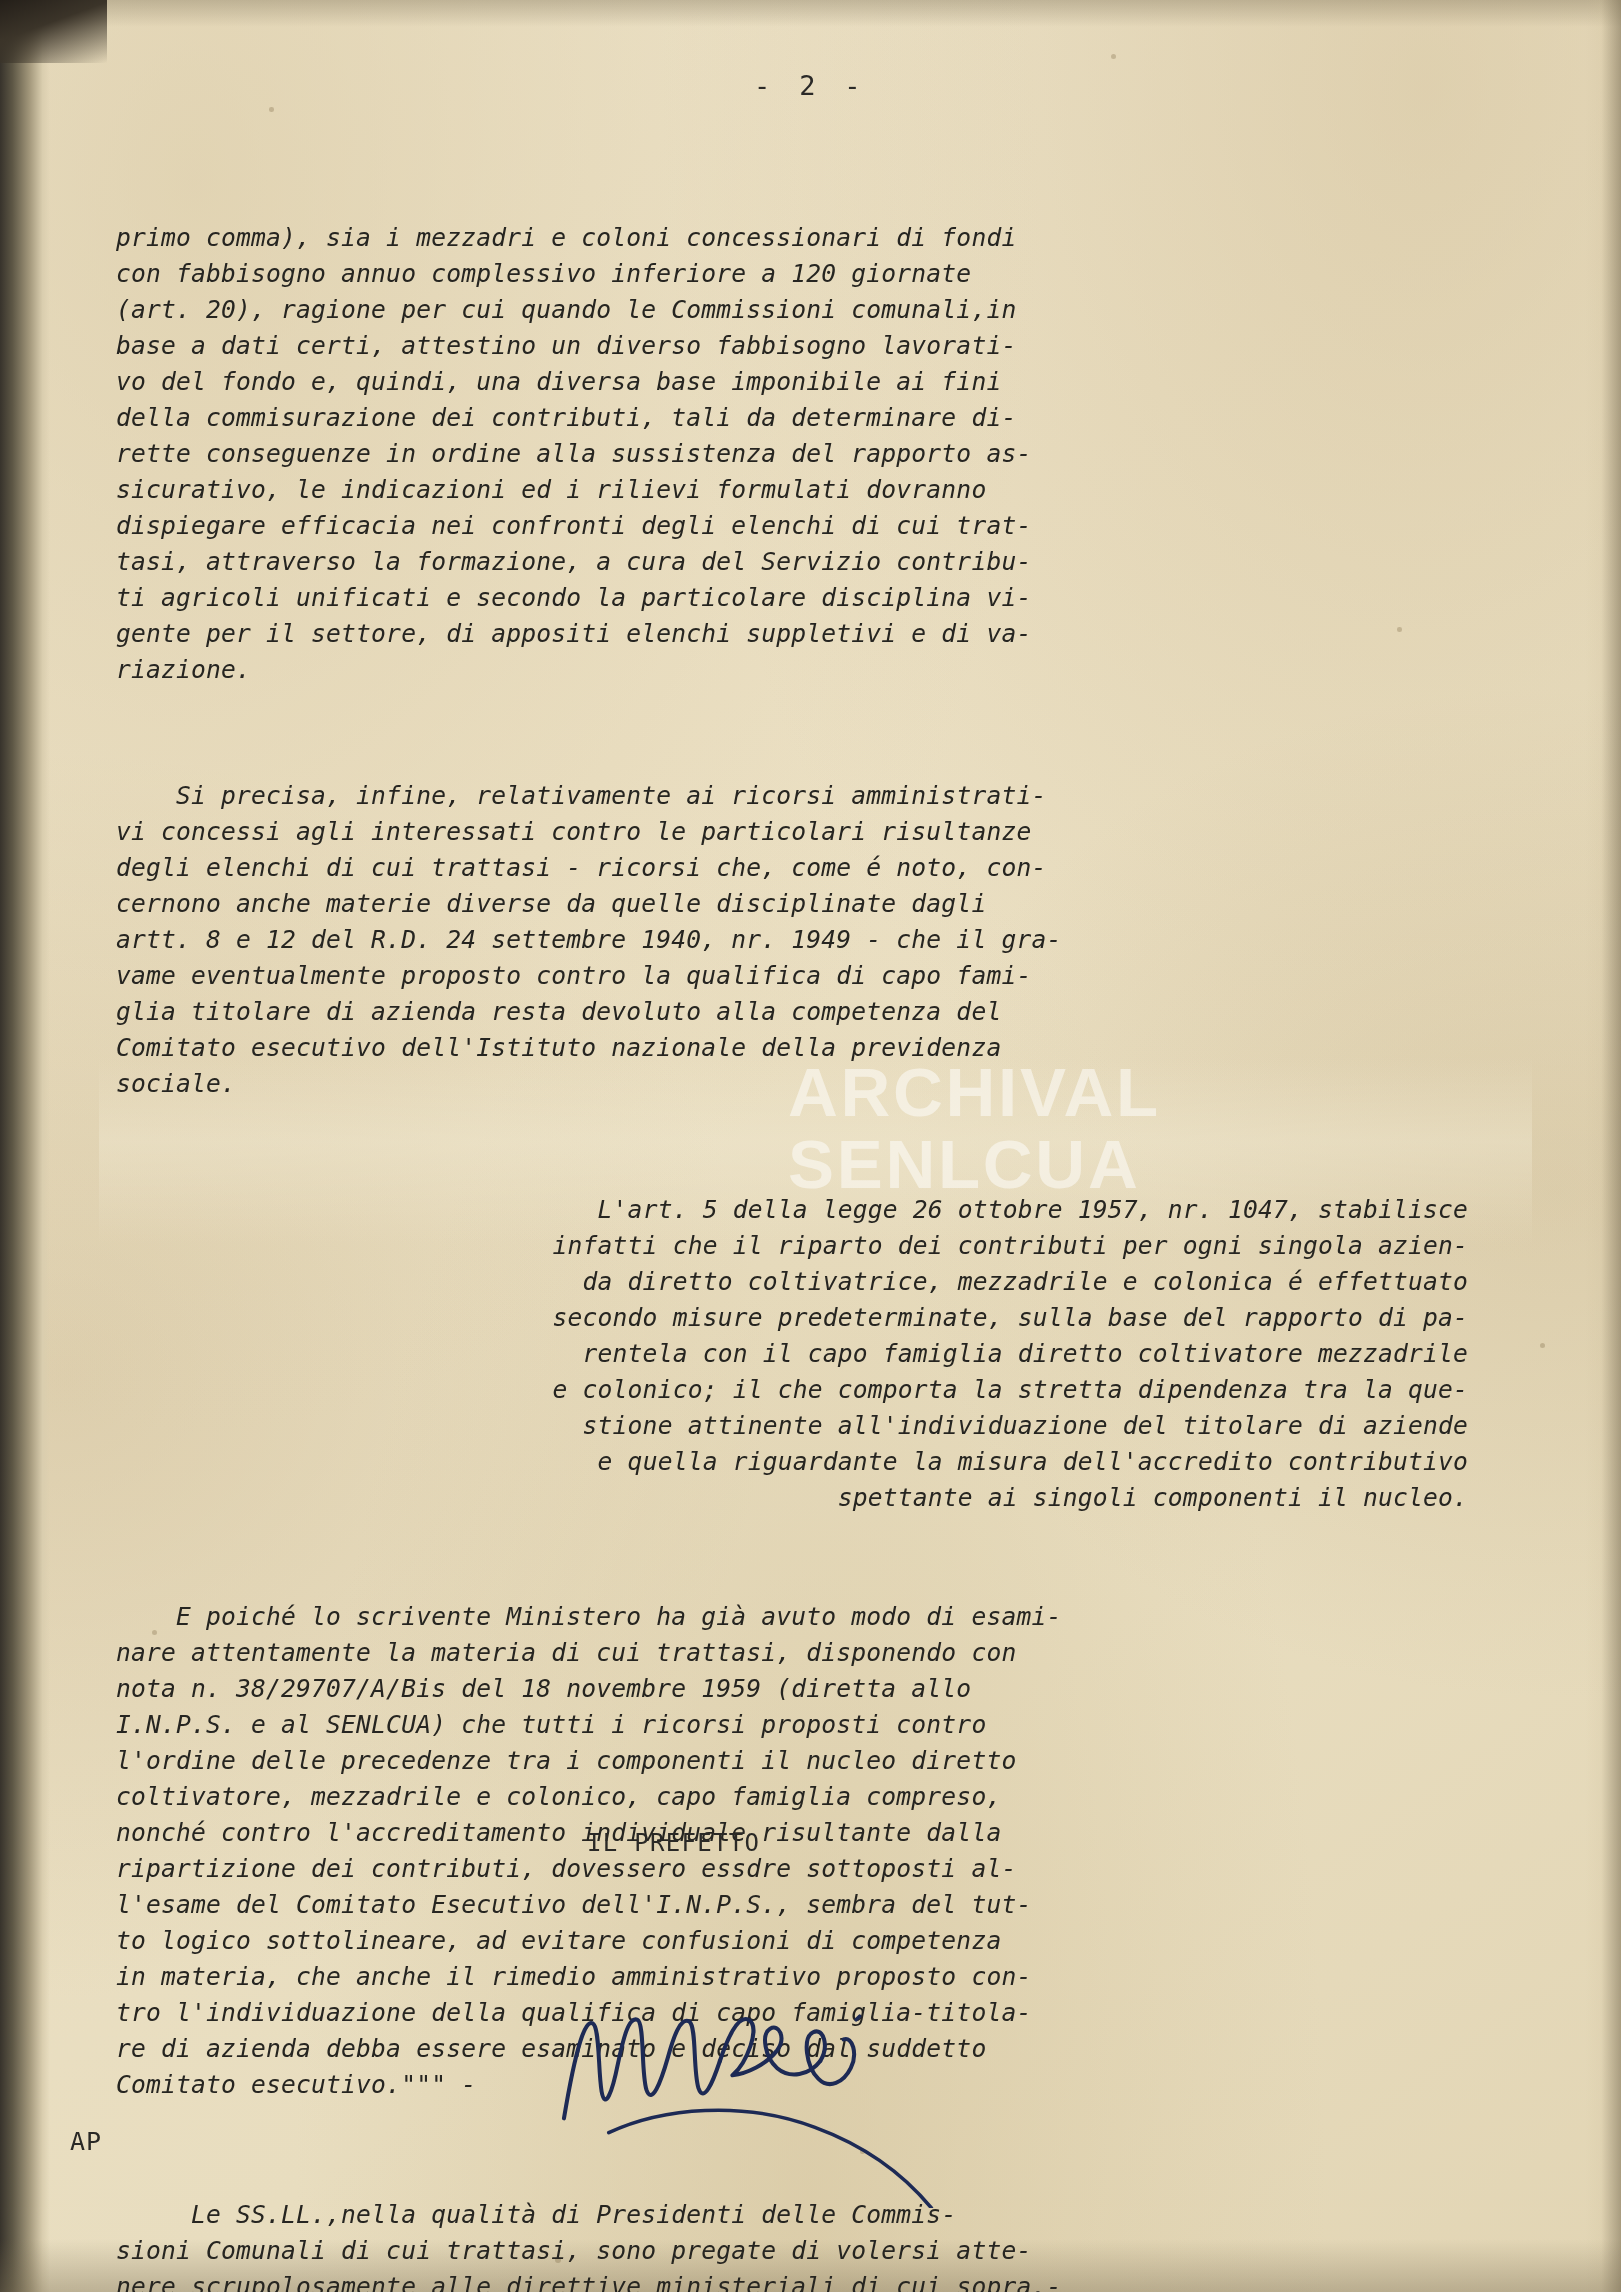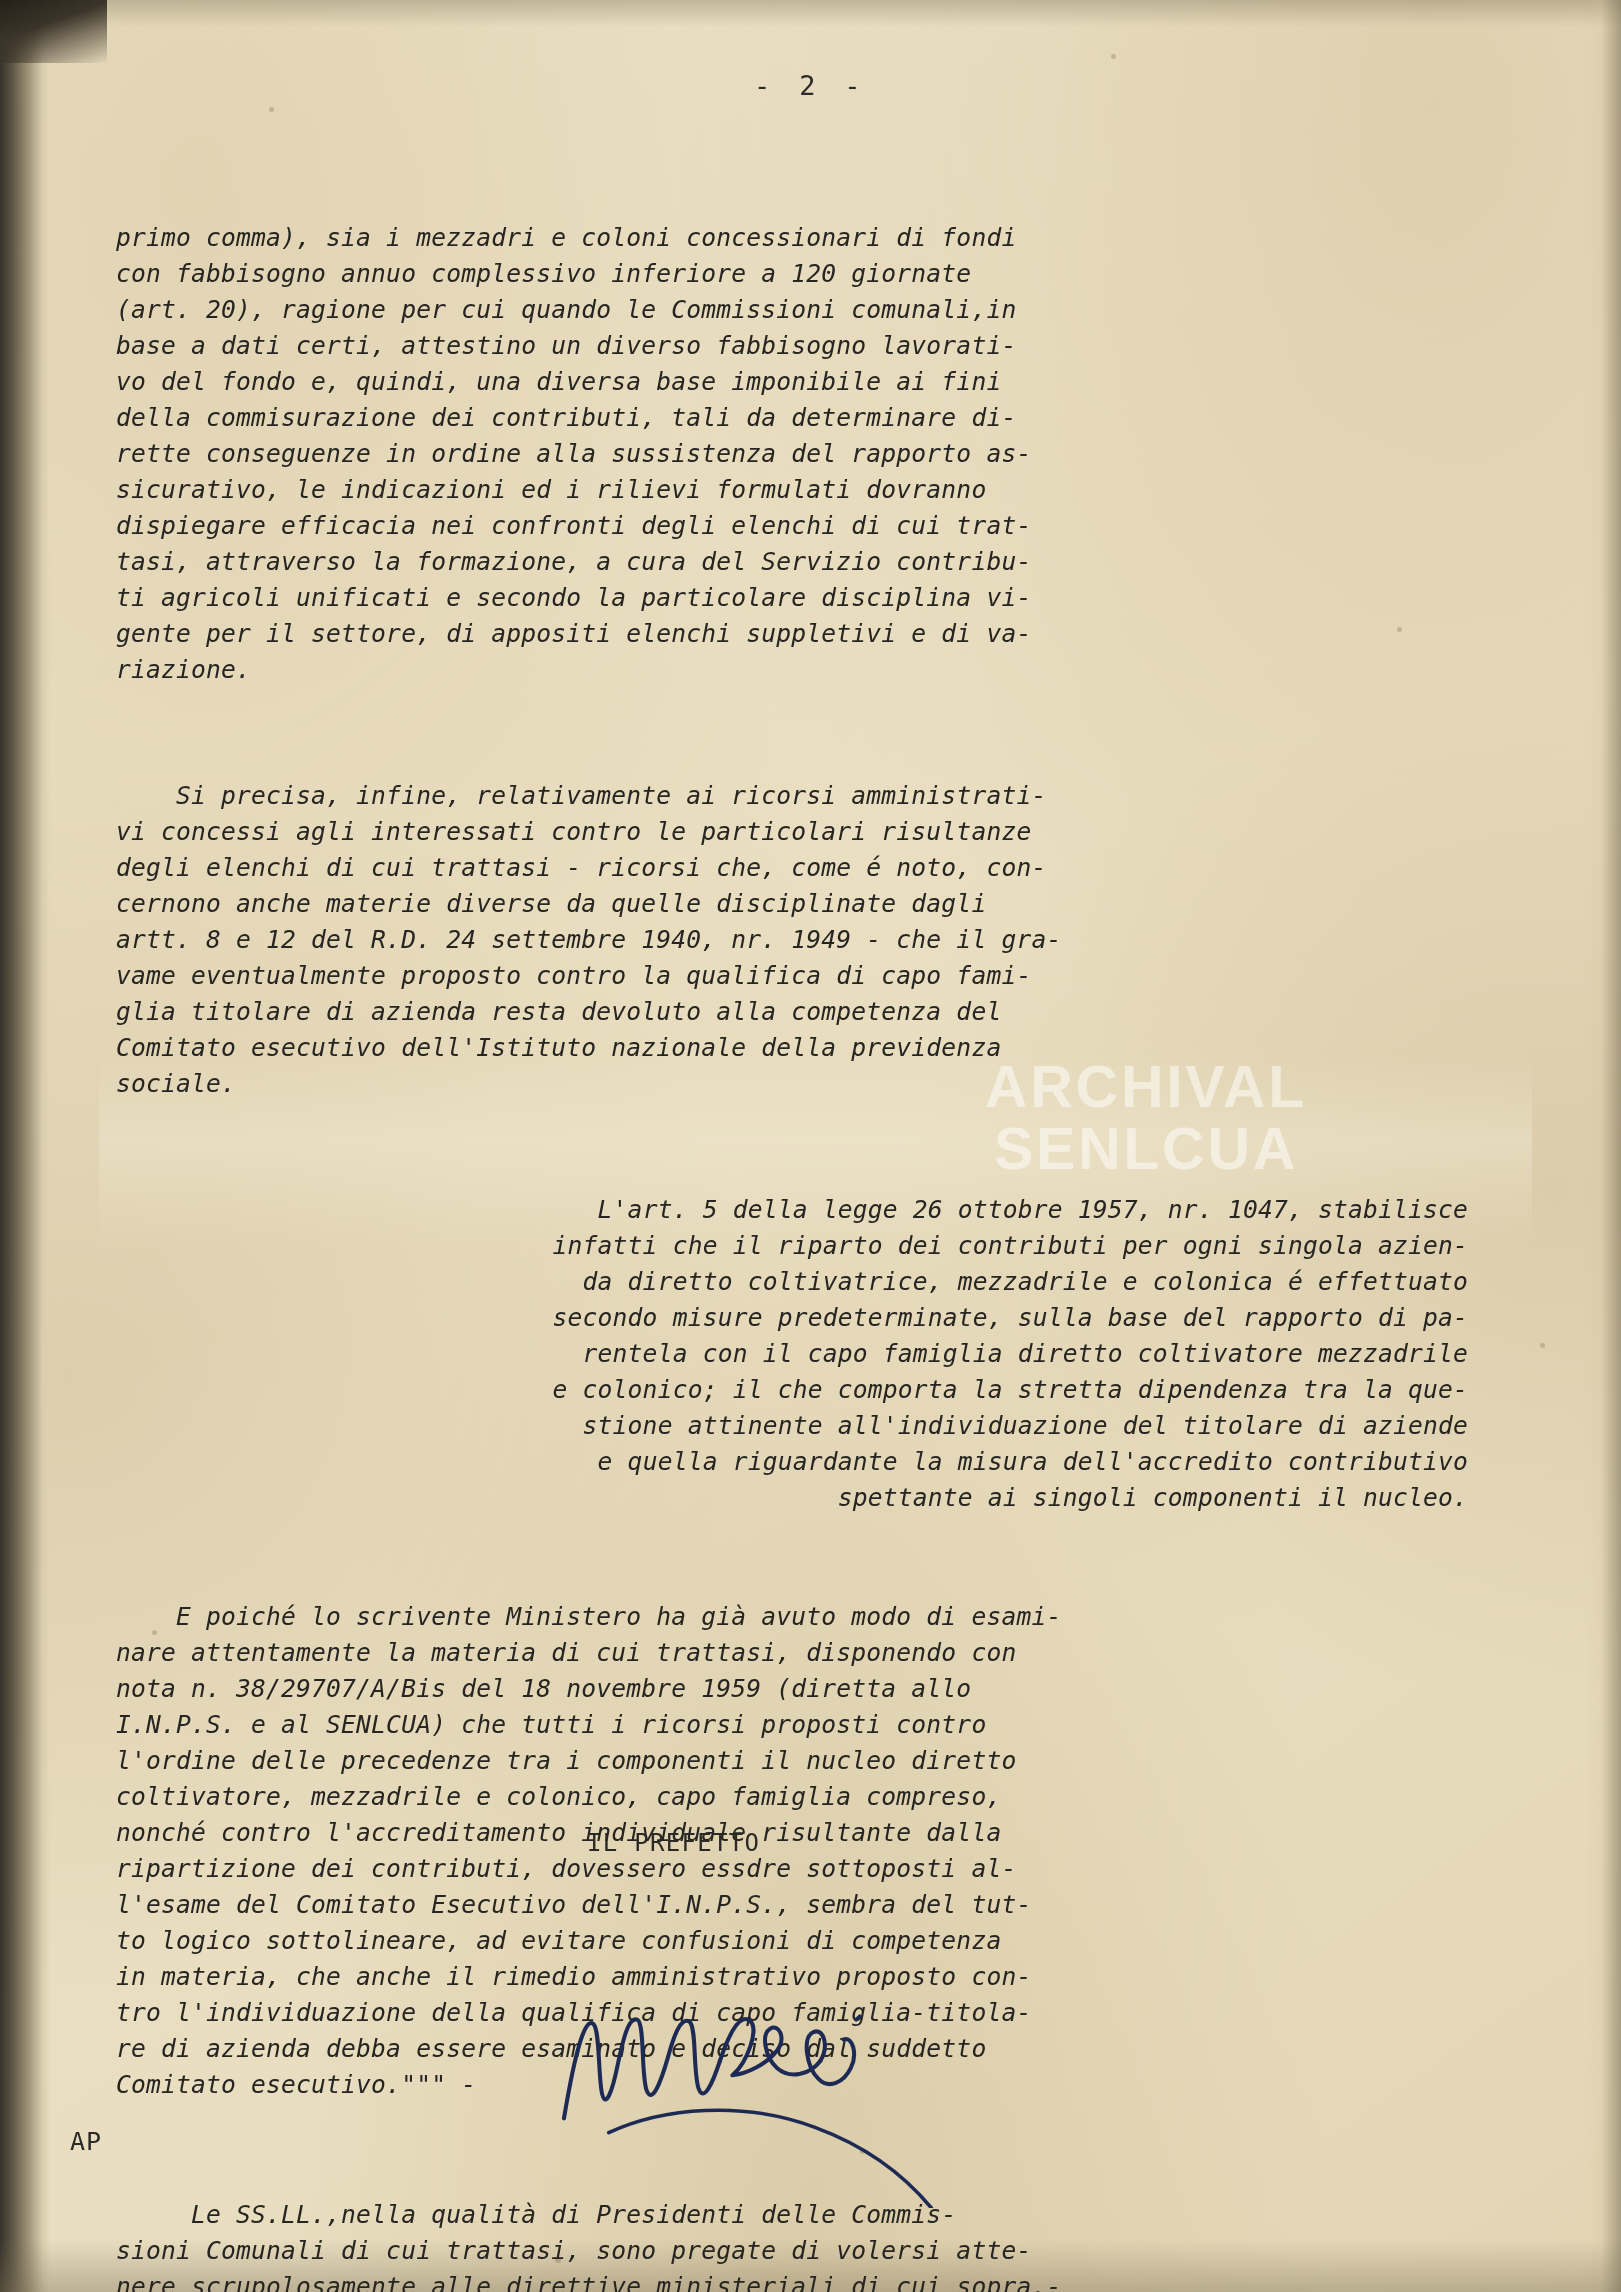--- a/index.html
+++ b/index.html
@@ -67,23 +67,23 @@
     border-radius: 50%;
     background: rgba(120,100,64,0.30);
   }
 
   
   .watermark {
     position: absolute;
     left: 788px;
     top: 1057px;
     width: 716px;
-    text-align: center;
+    text-align: left;
     font-family: "Liberation Sans", sans-serif;
-    font-size: 59px;
+    font-size: 69px;
     font-weight: 700;
     letter-spacing: 2.7px;
     line-height: 1.05;
     color: rgba(255,255,255,0.50);
     pointer-events: none;
     user-select: none;
   }
 
   .page-number {
     position: absolute;

